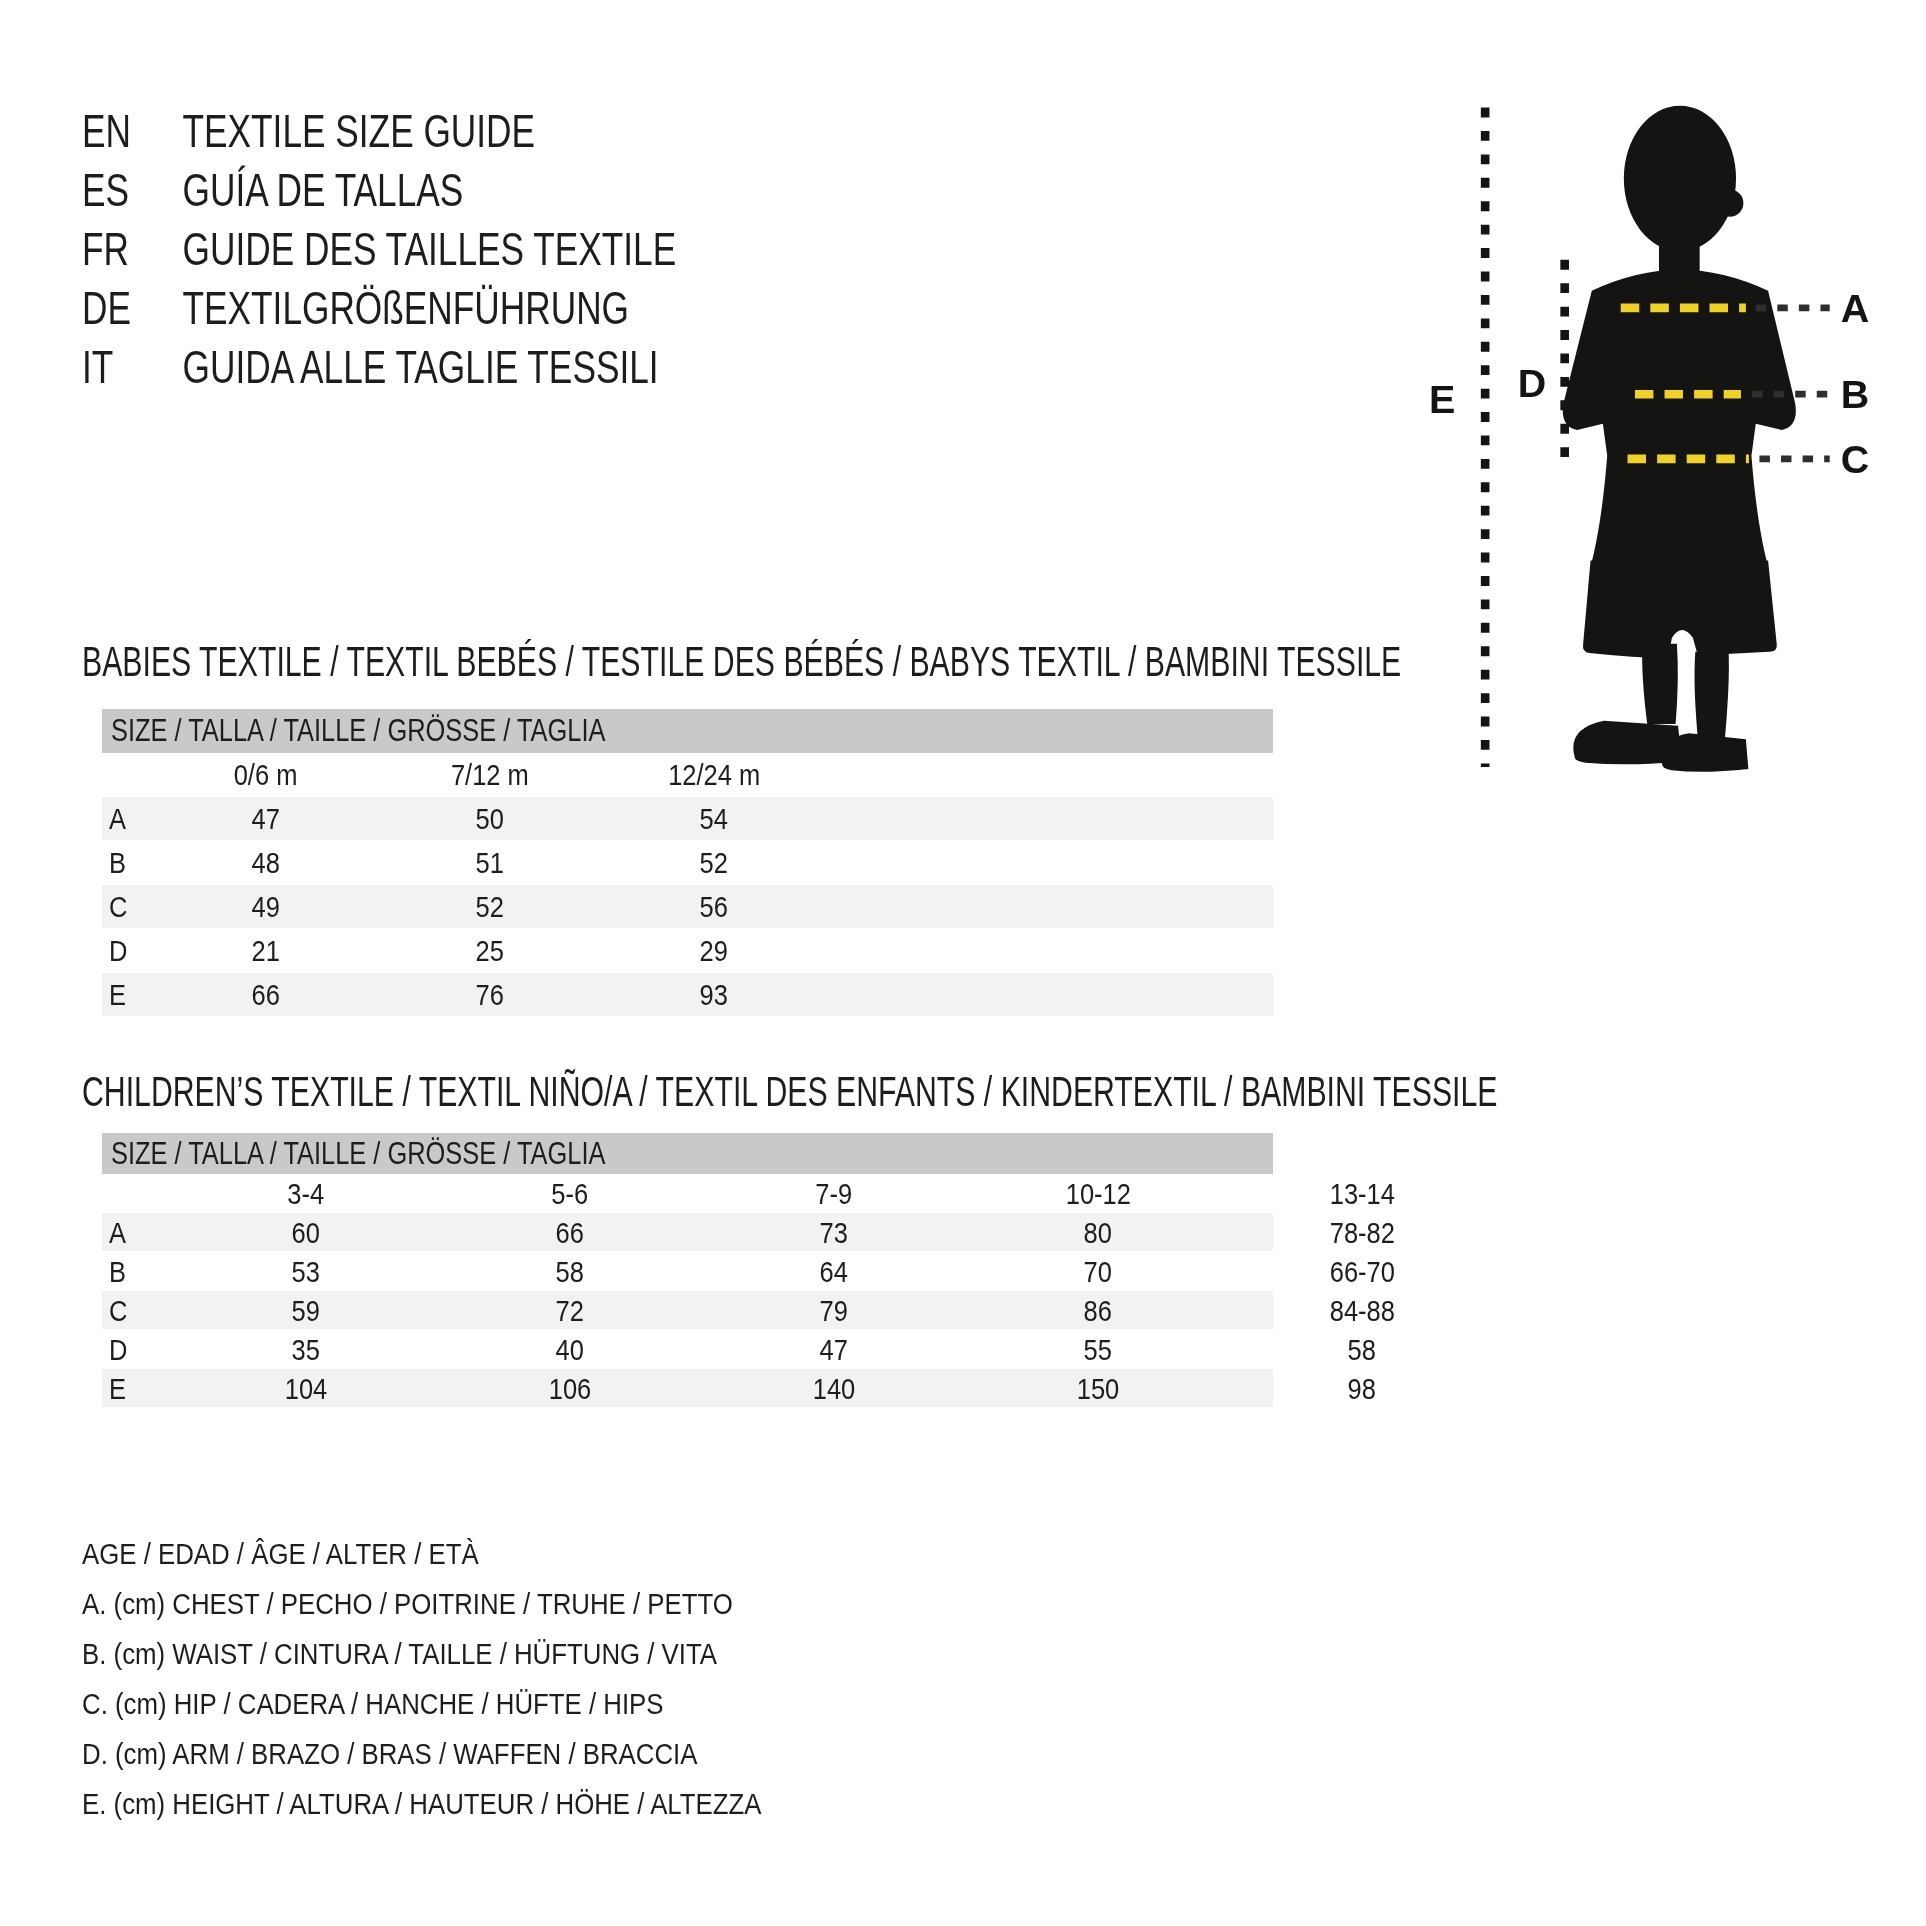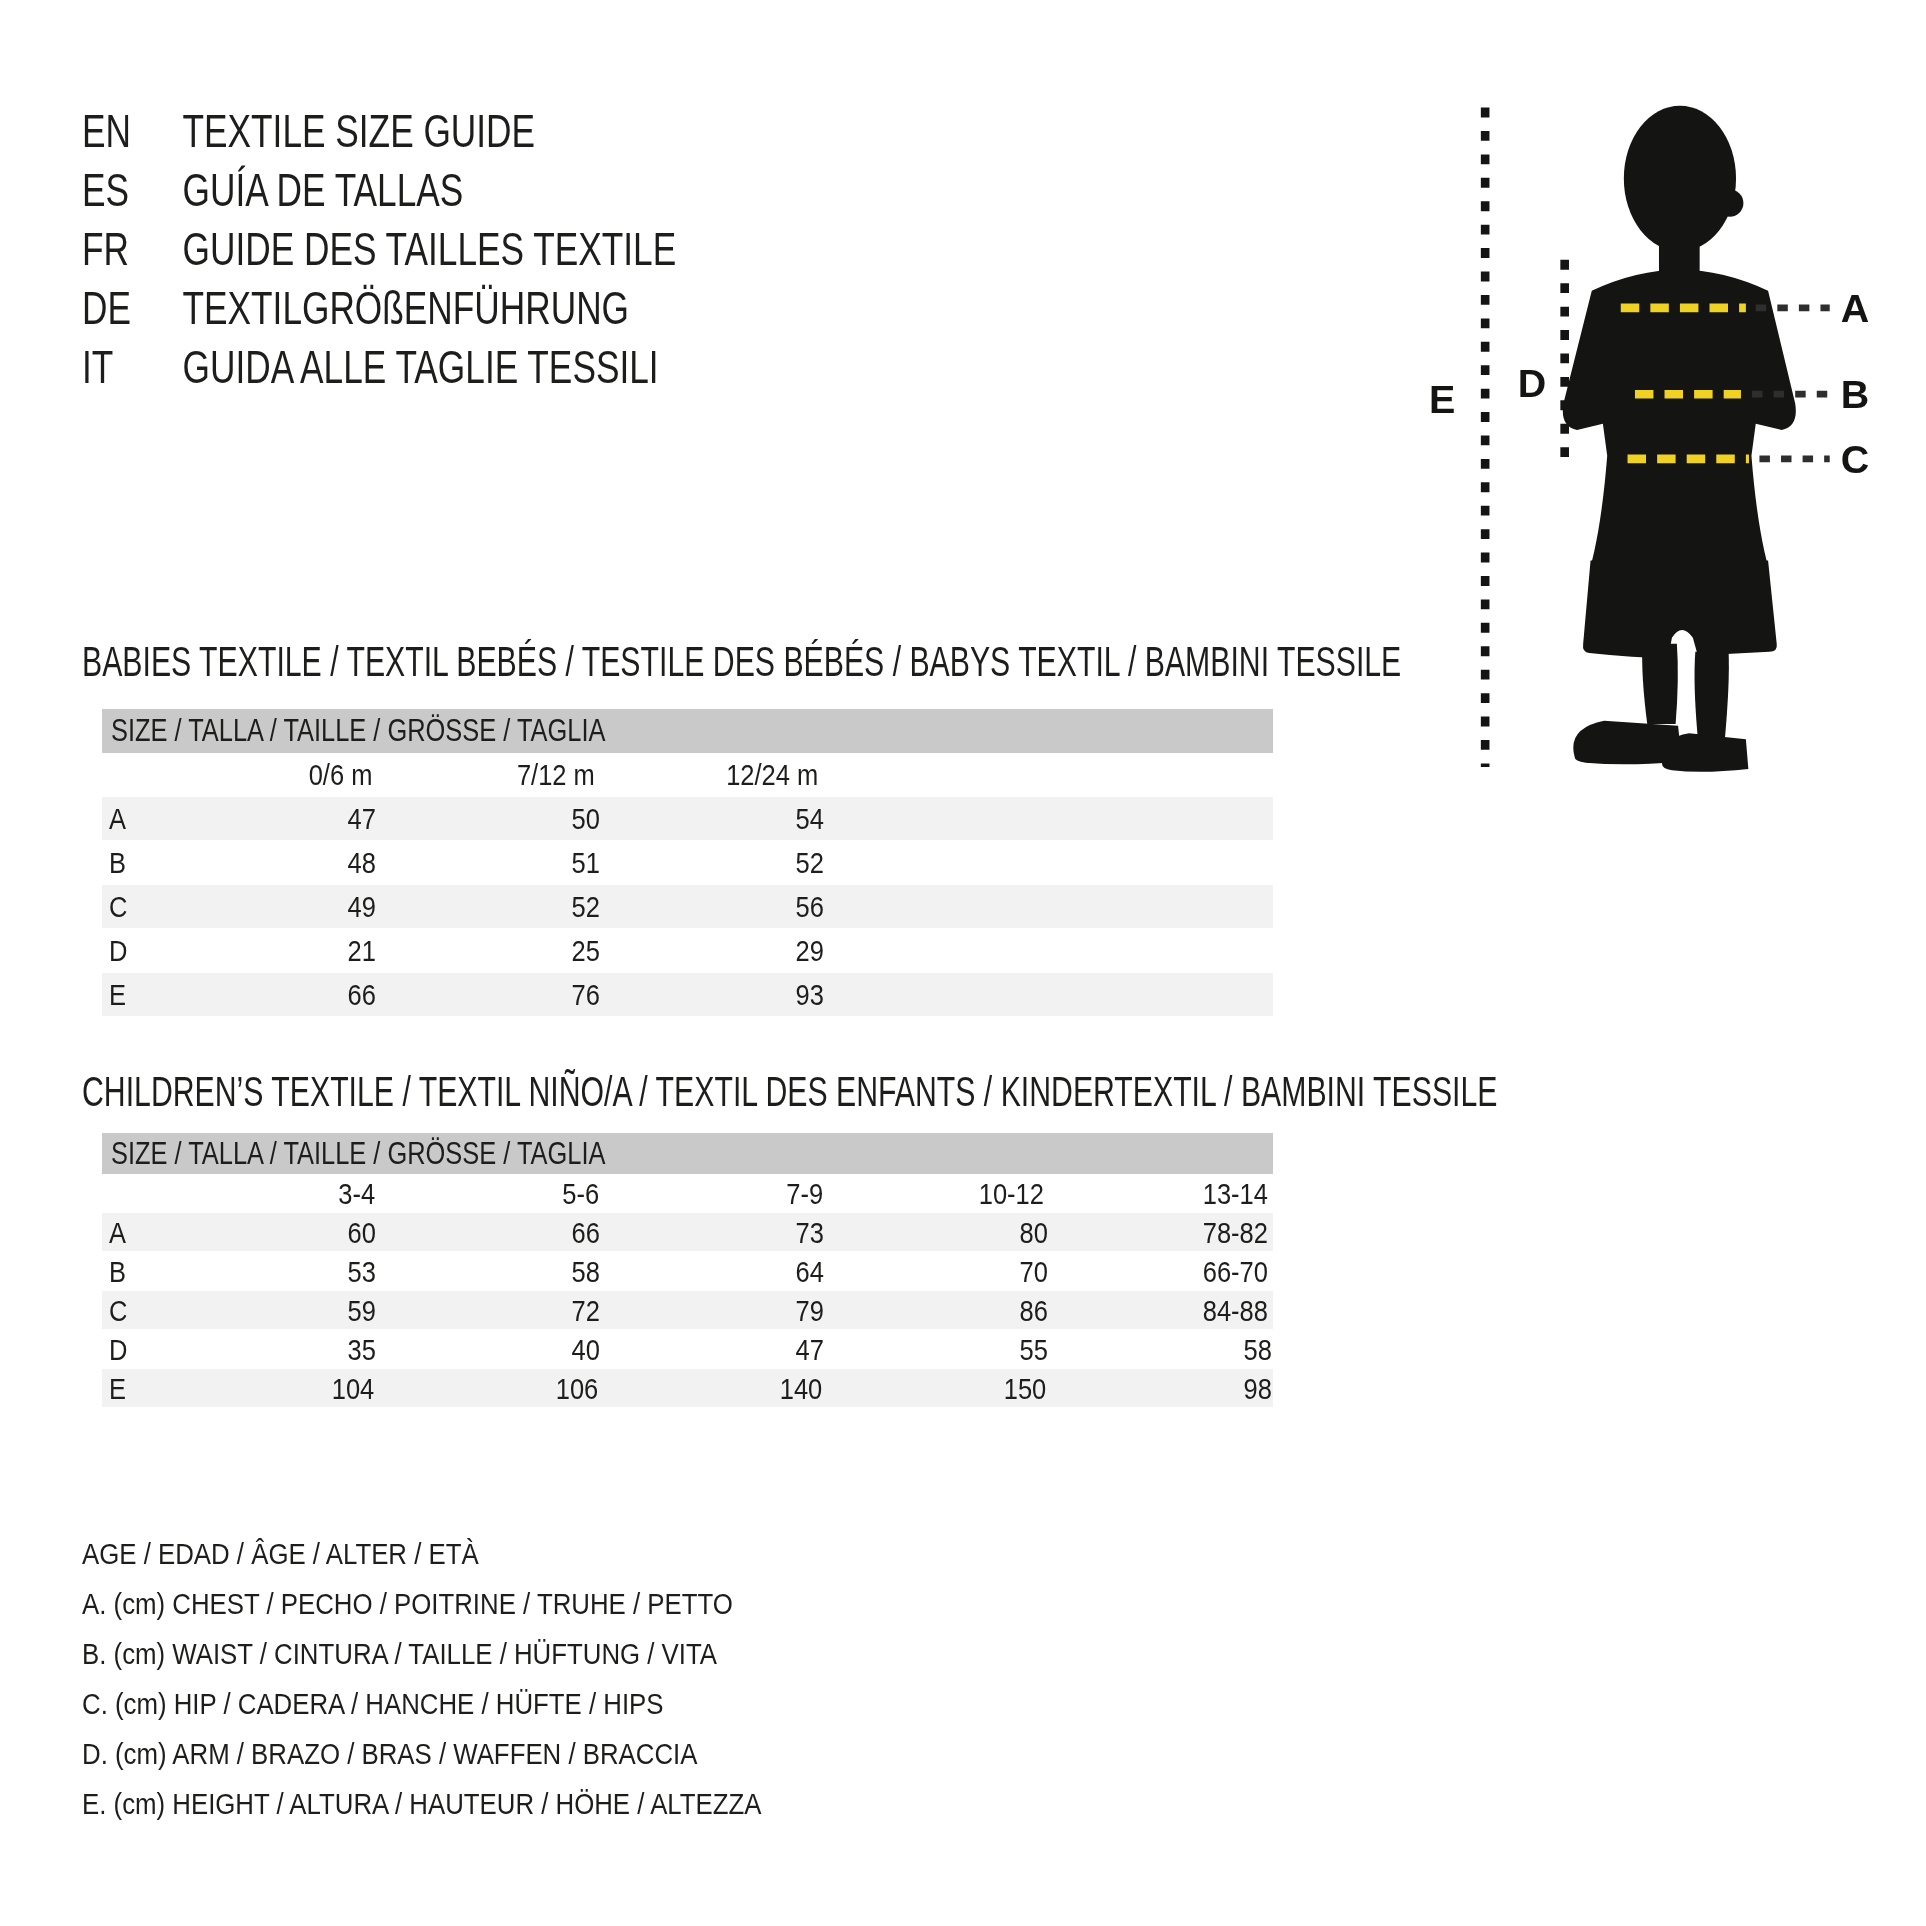--- a/index.html
+++ b/index.html
@@ -36,23 +36,23 @@
   .bar{
     background:#c9c9c9;display:flex;align-items:center;
     padding-left:8.6px;box-sizing:border-box;font-size:31px;
   }
   #babies-table .bar{height:44px;}
   #children-table .bar{height:41px;}
   .bar .sqL{display:inline-block;transform:scaleX(.82);transform-origin:0 50%;white-space:nowrap;}
 
   .grid-row{display:flex;font-size:30px;}
   #babies-table .grid-row{height:44px;line-height:44px;}
-  #children-table .grid-row{height:39px;line-height:39px;}
+  #children-table .grid-row{height:39px;line-height:39px;gap:40px;}
   .cell-label{width:52px;flex:0 0 52px;padding-left:7.4px;box-sizing:border-box;text-align:left;}
-  .cell{width:224px;flex:0 0 224px;text-align:right;}
+  .cell{width:224px;flex:0 0 224px;text-align:center;}
   .sq{display:inline-block;transform:scaleX(.85);transform-origin:50% 50%;white-space:nowrap;}
   .cell-label .sq{transform-origin:0 50%;}
   .rows .grid-row{border-bottom:1.2px solid #ffffff;box-sizing:border-box;}
   .rows .grid-row:nth-child(odd){background:#f2f2f2;}
 
   
   .legend{position:absolute;left:74px;top:1529px;font-size:30px;}
   .legend-line{
     height:50px;line-height:50px;white-space:nowrap;
     transform:scaleX(.86);transform-origin:0 0;

